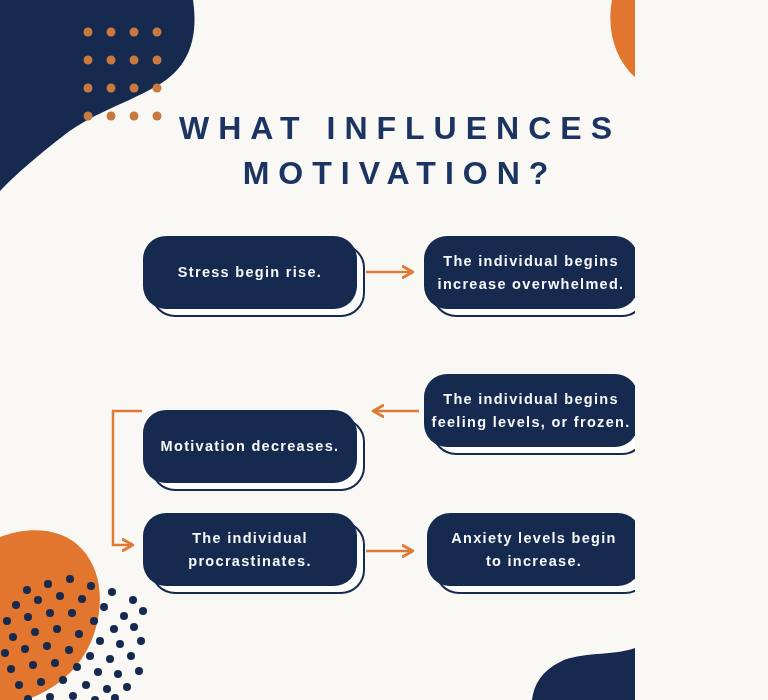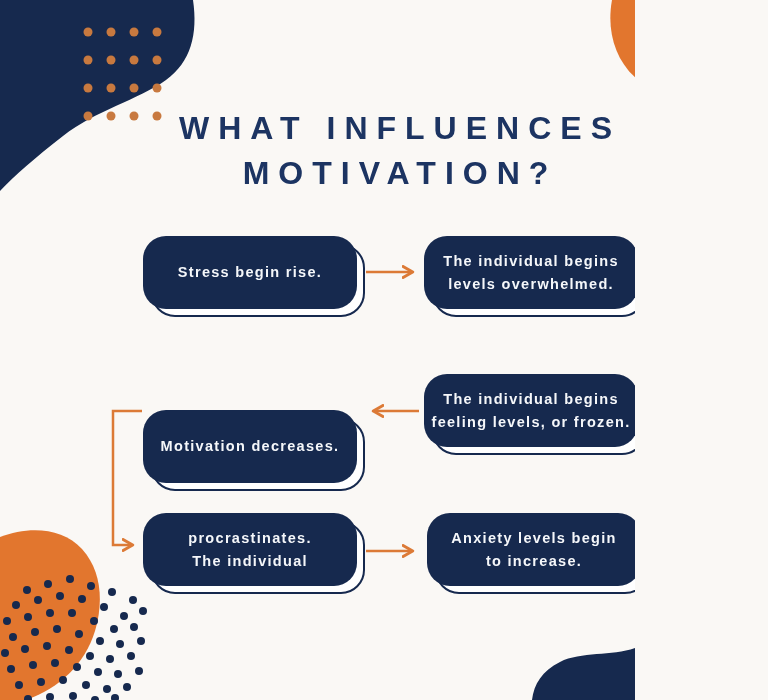--- a/index.html
+++ b/index.html
@@ -196,21 +196,21 @@
     <div class="fbox-main">
       <span class="line">Stress begin rise.</span>
       <span class="line"></span>
     </div>
   </div>
 
   <div class="fbox" style="left:424px; top:236px;">
     <div class="fbox-shadow"></div>
     <div class="fbox-main">
       <span class="line">The individual begins</span>
-      <span class="line">levels overwhelmed.</span>
+      <span class="line">increase overwhelmed.</span>
     </div>
   </div>
 
   <div class="fbox" style="left:143px; top:374px;margin-top:36px;">
     <div class="fbox-shadow"></div>
     <div class="fbox-main">
       <span class="line">Motivation decreases.</span>
       <span class="line"></span>
     </div>
   </div>
@@ -219,22 +219,22 @@
     <div class="fbox-shadow"></div>
     <div class="fbox-main">
       <span class="line">The individual begins</span>
       <span class="line">feeling levels, or frozen.</span>
     </div>
   </div>
 
   <div class="fbox" style="left:143px; top:513px;">
     <div class="fbox-shadow"></div>
     <div class="fbox-main">
+      <span class="line">The individual</span>
       <span class="line">procrastinates.</span>
-      <span class="line">The individual</span>
     </div>
   </div>
 
   <div class="fbox" style="left:427px; top:513px;">
     <div class="fbox-shadow"></div>
     <div class="fbox-main">
       <span class="line">Anxiety levels begin</span>
       <span class="line">to increase.</span>
     </div>
   </div>

